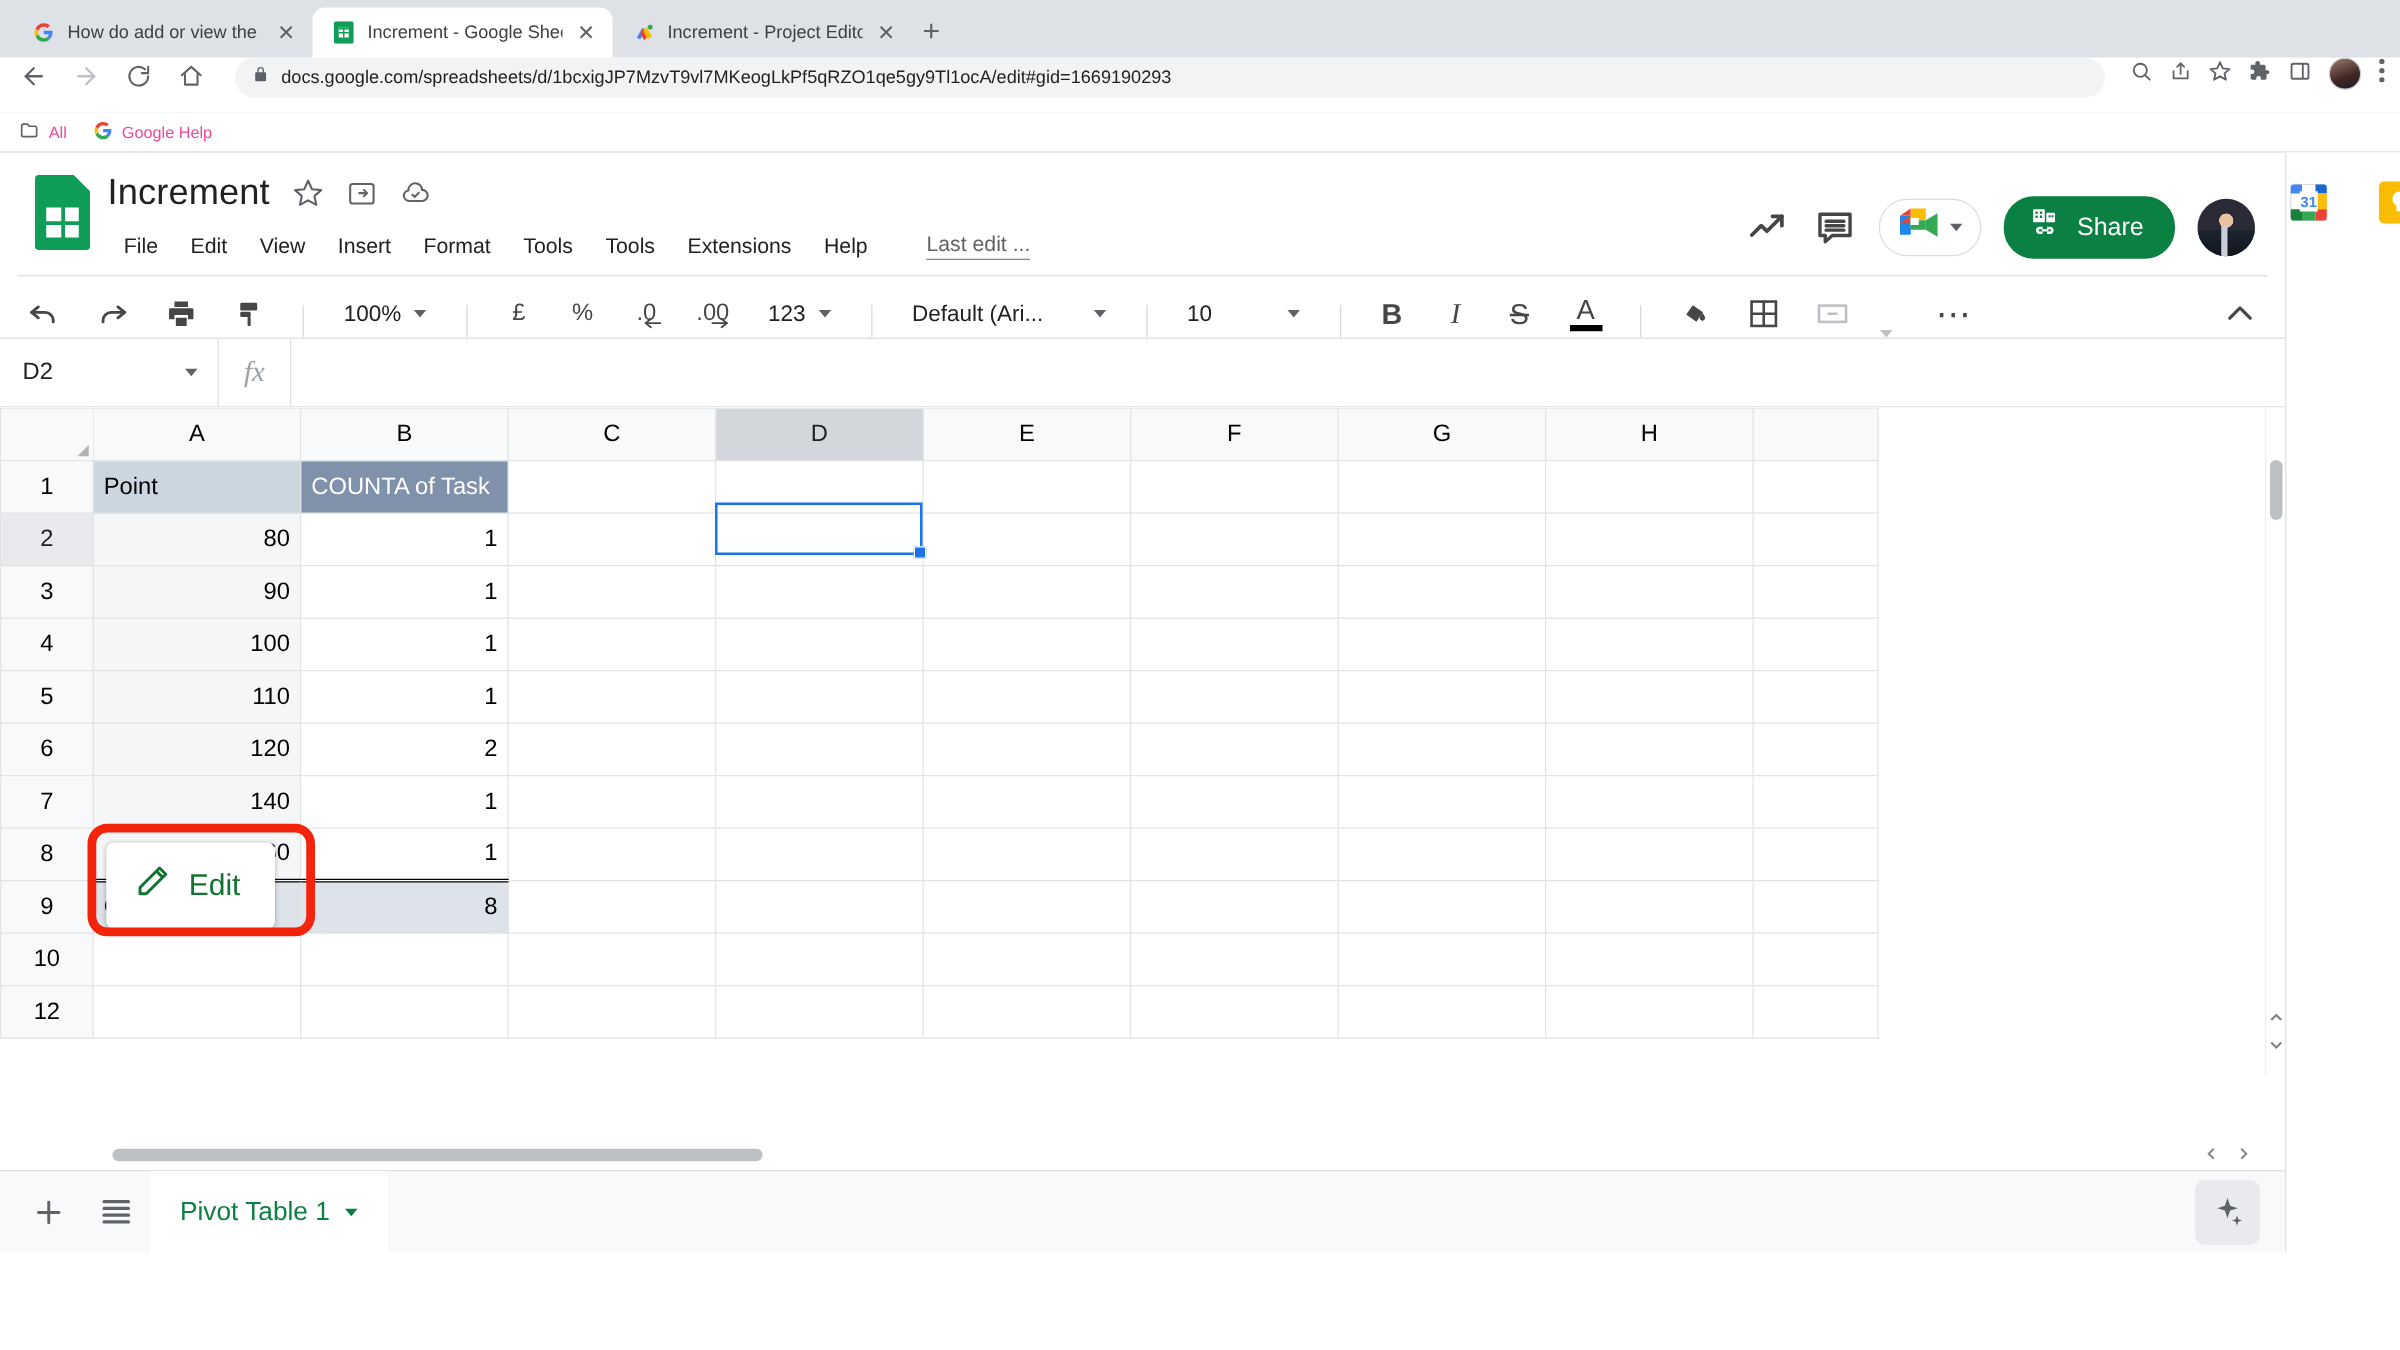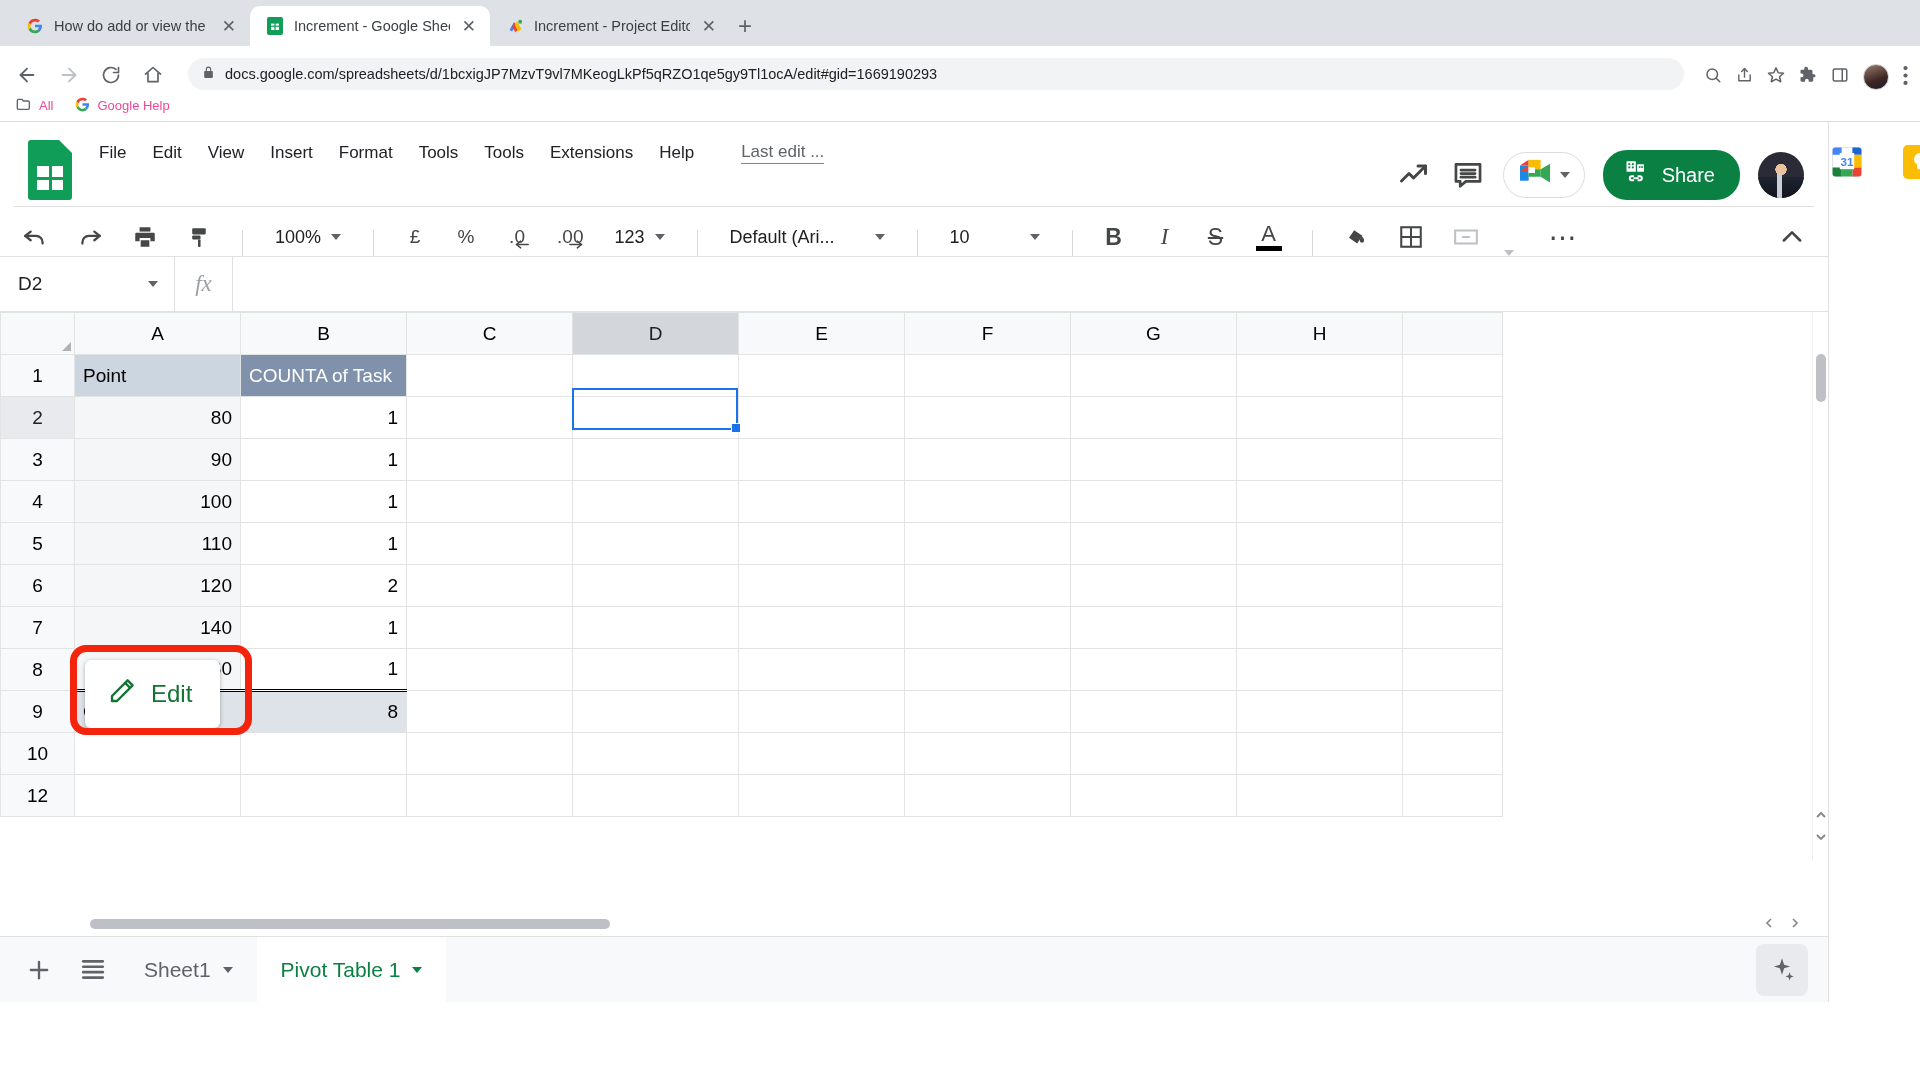--- a/index.html
+++ b/index.html
@@ -24,21 +24,21 @@
   .tab.active { background: #ffffff; }
   .tab-favicon { width: 18px; height: 18px; flex: 0 0 18px; display:flex; align-items:center; justify-content:center; }
   .tab-title {
     font-size: 14.5px; color: #3c4043; white-space: nowrap;
     overflow: hidden; text-overflow: clip; flex: 1;
   }
   .tab-close { font-size: 17px; color: #5f6368; line-height: 1; padding: 0 2px; }
   .newtab { font-size: 24px; color: #5f6368; margin: 0 0 8px 8px; line-height: 1; }
 
   .toolbar-row {
-    background: #ffffff; height: 44px; display: flex; align-items: flex-end;
+    background: #ffffff; height: 44px; display: flex; align-items: flex-start;
     padding: 0 12px; gap: 12px;
   }
   .nav-btn { width: 30px; height: 30px; display: flex; align-items: center; justify-content: center; color: #5f6368; }
   .omnibox {
     flex: 1; height: 32px; background: #f1f3f4; border-radius: 16px;
     display: flex; align-items: center; gap: 10px; padding: 0 14px; margin: 0 8px;
   }
   .omnibox-url { font-size: 14.5px; color: #202124; white-space: nowrap; overflow: hidden; }
   .omni-right { display: flex; align-items: center; gap: 14px; }
   .avatar-sm {
@@ -371,20 +371,40 @@
     <div class="doc-logo">
       <div class="doc-logo-grid">
             <i></i>
             <i></i>
             <i></i>
             <i></i>
           </div>
     </div>
 
     <div class="title-block">
+      <div class="title-row">
+        <span class="doc-title">Increment</span>
+        <span class="tbtn-ic">
+          <svg width="25" height="25" viewBox="0 0 24 24" fill="none" stroke="#5f6368" stroke-width="1.6" stroke-linejoin="round">
+                <polygon points="12 2.5 15 9 22 9.7 16.8 14.3 18.3 21 12 17.5 5.7 21 7.2 14.3 2 9.7 9 9"></polygon>
+              </svg>
+        </span>
+        <span class="tbtn-ic">
+          <svg width="25" height="25" viewBox="0 0 24 24" fill="none" stroke="#5f6368" stroke-width="1.6">
+                <rect x="3" y="5" width="18" height="15" rx="2"></rect>
+                <path d="M10 12h6M13.5 9.5L16 12l-2.5 2.5" stroke-linecap="round" stroke-linejoin="round"></path>
+              </svg>
+        </span>
+        <span class="tbtn-ic">
+          <svg width="25" height="25" viewBox="0 0 24 24" fill="none" stroke="#5f6368" stroke-width="1.6">
+                <path d="M7 18a4 4 0 0 1-.6-7.95A5 5 0 0 1 17 9.5 3.8 3.8 0 0 1 17 18z"></path>
+                <polyline points="9.5 13.3 11.3 15 14.5 11.6" stroke-linecap="round" stroke-linejoin="round"></polyline>
+              </svg>
+        </span>
+      </div>
 
       <div class="menu-row">
         <span class="menu-item">File</span>
         <span class="menu-item">Edit</span>
         <span class="menu-item">View</span>
         <span class="menu-item">Insert</span>
         <span class="menu-item">Format</span>
         <span class="menu-item">Tools</span>
         <span class="menu-item">Tools</span>
         <span class="menu-item">Extensions</span>
@@ -780,24 +800,20 @@
           </svg>
     </span>
     <span class="bb-ic">
       <svg width="26" height="24" viewBox="0 0 24 22" fill="none" stroke="#5f6368" stroke-width="2.4" stroke-linecap="round">
             <line x1="3" y1="3" x2="21" y2="3"></line>
             <line x1="3" y1="8" x2="21" y2="8"></line>
             <line x1="3" y1="13" x2="21" y2="13"></line>
             <line x1="3" y1="18" x2="21" y2="18"></line>
           </svg>
     </span>
-    <span class="sheet-tab">
-      <span>Sheet1</span>
-      <span class="caret"></span>
-    </span>
     <span class="sheet-tab active">
       <span>Pivot Table 1</span>
       <span class="caret" style="border-top-color:#0b8043"></span>
     </span>
     <span class="bb-spacer"></span>
     <span class="spark-btn">
       <svg width="28" height="28" viewBox="0 0 24 24" fill="#5f6368">
             <path d="M12 2l1.8 5.4L19 9l-5.2 1.6L12 16l-1.8-5.4L5 9l5.2-1.6z"></path>
             <path d="M18.5 14l.9 2.6L22 17.5l-2.6.9-.9 2.6-.9-2.6-2.6-.9 2.6-.9z"></path>
           </svg>

